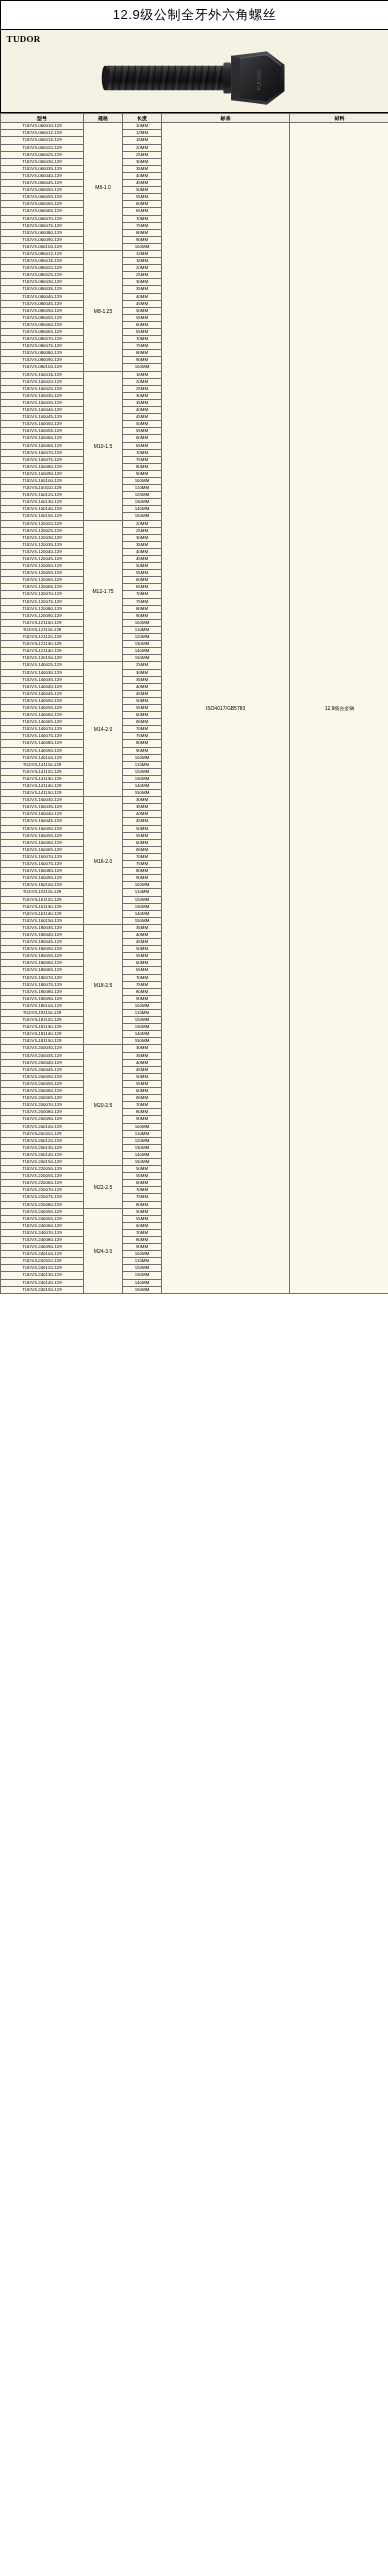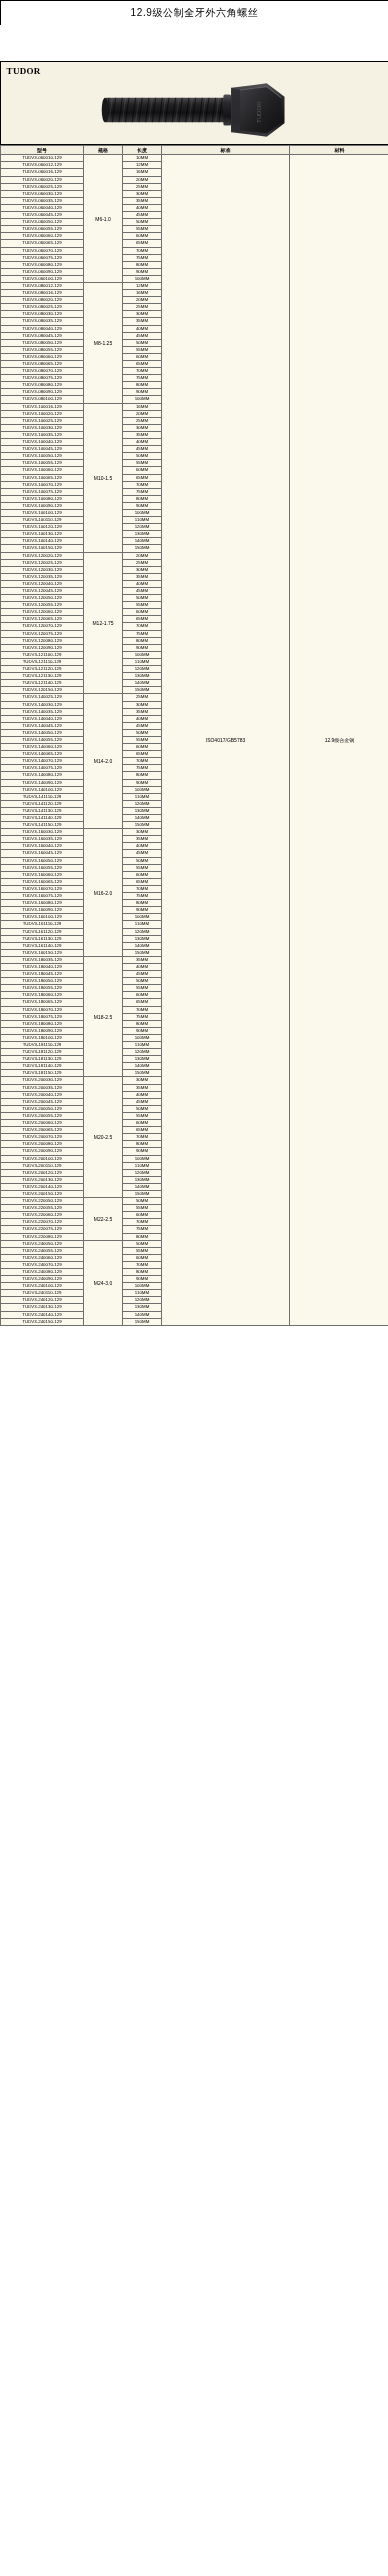--- a/index.html
+++ b/index.html
@@ -12,31 +12,30 @@
   .page{
     width:389px;
     margin:0 auto;
     background:#ffffff;
     box-sizing:border-box;
   }
   .title-bar{
     border:0.6px solid #000;
     border-bottom:none;
     text-align:center;
-    font-size:10px;
+    font-size:13px;
     padding:5px 0 5px 0;
     letter-spacing:0.6px;
   }
   .hero{
     border:0.6px solid #000;
     background:#f5f2e4;
     position:relative;
     height:84px;
     box-sizing:border-box;
-    margin-top:36px;
   }
   .brand{
     position:absolute;
     left:5.6px;
     top:4.4px;
     font-family:"Liberation Serif", serif;
     font-weight:bold;
     font-size:9px;
     letter-spacing:0.3px;
   }

